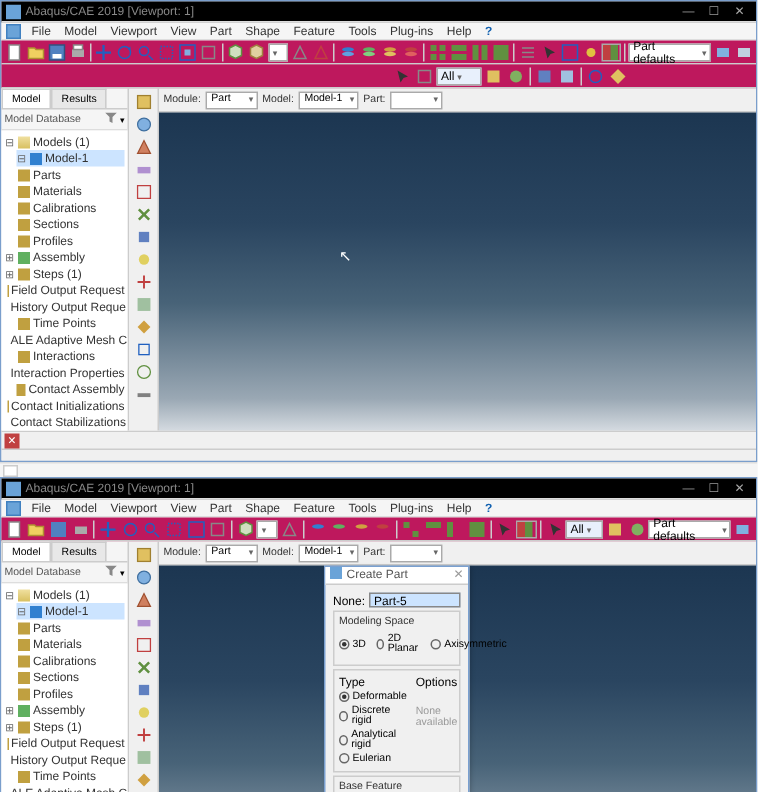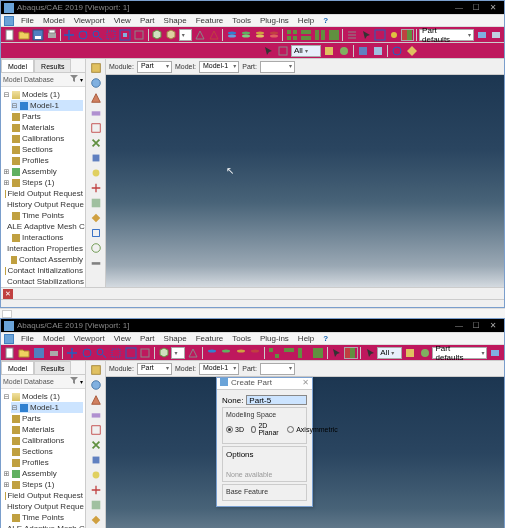--- a/index.html
+++ b/index.html
@@ -871,20 +871,41 @@
                   </span>
                   <span class="dlg-row" style="gap: 2px; margin-right: 4px;">
                     <span class="radio"></span>
                     <span class="rlabel">Axisymmetric</span>
                   </span>
                 </div>
       </div>
       <div class="dlg-fs">
        <div class="dlg-2col">
         <div class="dlg-col">
+         <div style="margin-bottom:2px">Type</div>
+         <div id="type-radios">
+                      <div class="dlg-row" style="gap: 2px;">
+                        <span class="radio on"></span>
+                        <span class="rlabel">Deformable</span>
+                      </div>
+                      <div class="dlg-row" style="gap: 2px;">
+                        <span class="radio"></span>
+                        <span class="rlabel">Discrete rigid</span>
+                      </div>
+                      <div class="dlg-row" style="gap: 2px;">
+                        <span class="radio"></span>
+                        <span class="rlabel">Analytical rigid</span>
+                      </div>
+                      <div class="dlg-row" style="gap: 2px;">
+                        <span class="radio"></span>
+                        <span class="rlabel">Eulerian</span>
+                      </div>
+                    </div>
+        </div>
+        <div class="dlg-col">
          <div style="margin-bottom:12px">Options</div>
          <div class="opt-one">None available</div>
         </div>
        </div>
       </div>
       <div class="dlg-fs">
        <div class="dlg-fs-title">Base Feature</div>
 
       </div>
 

